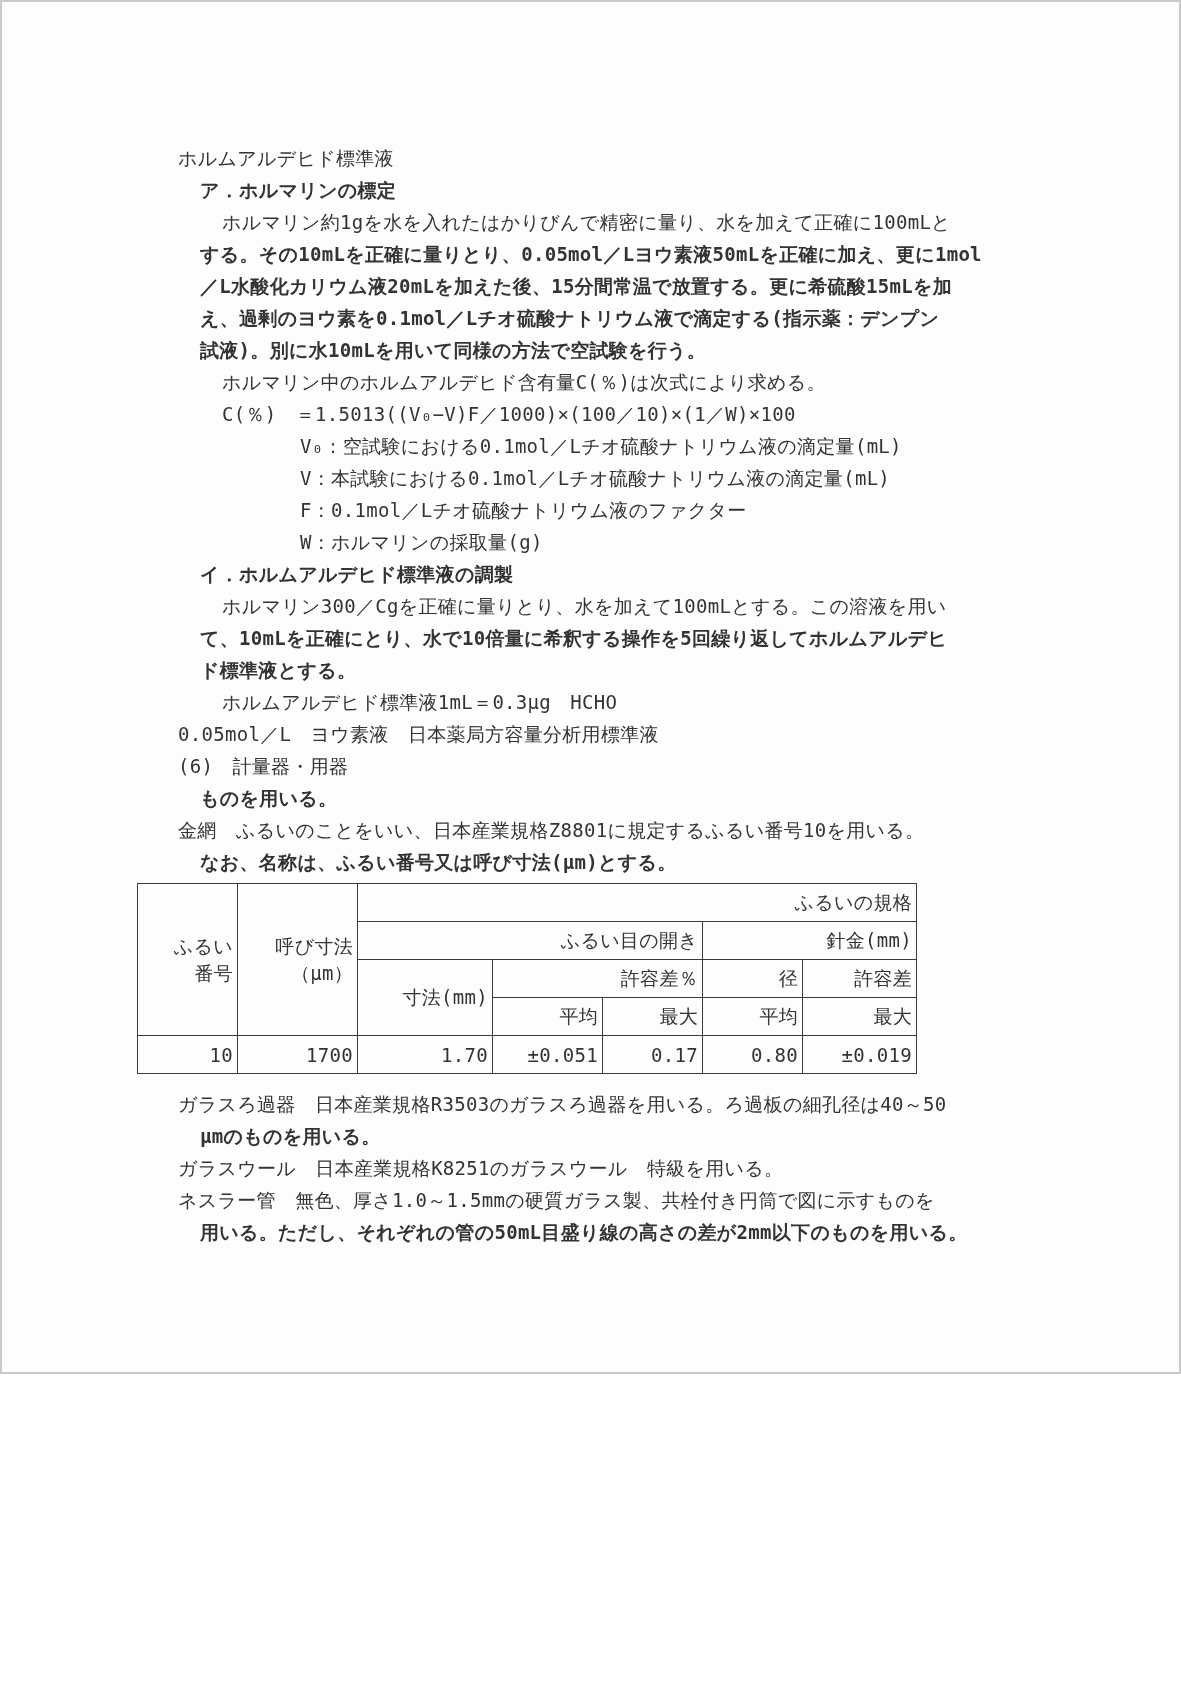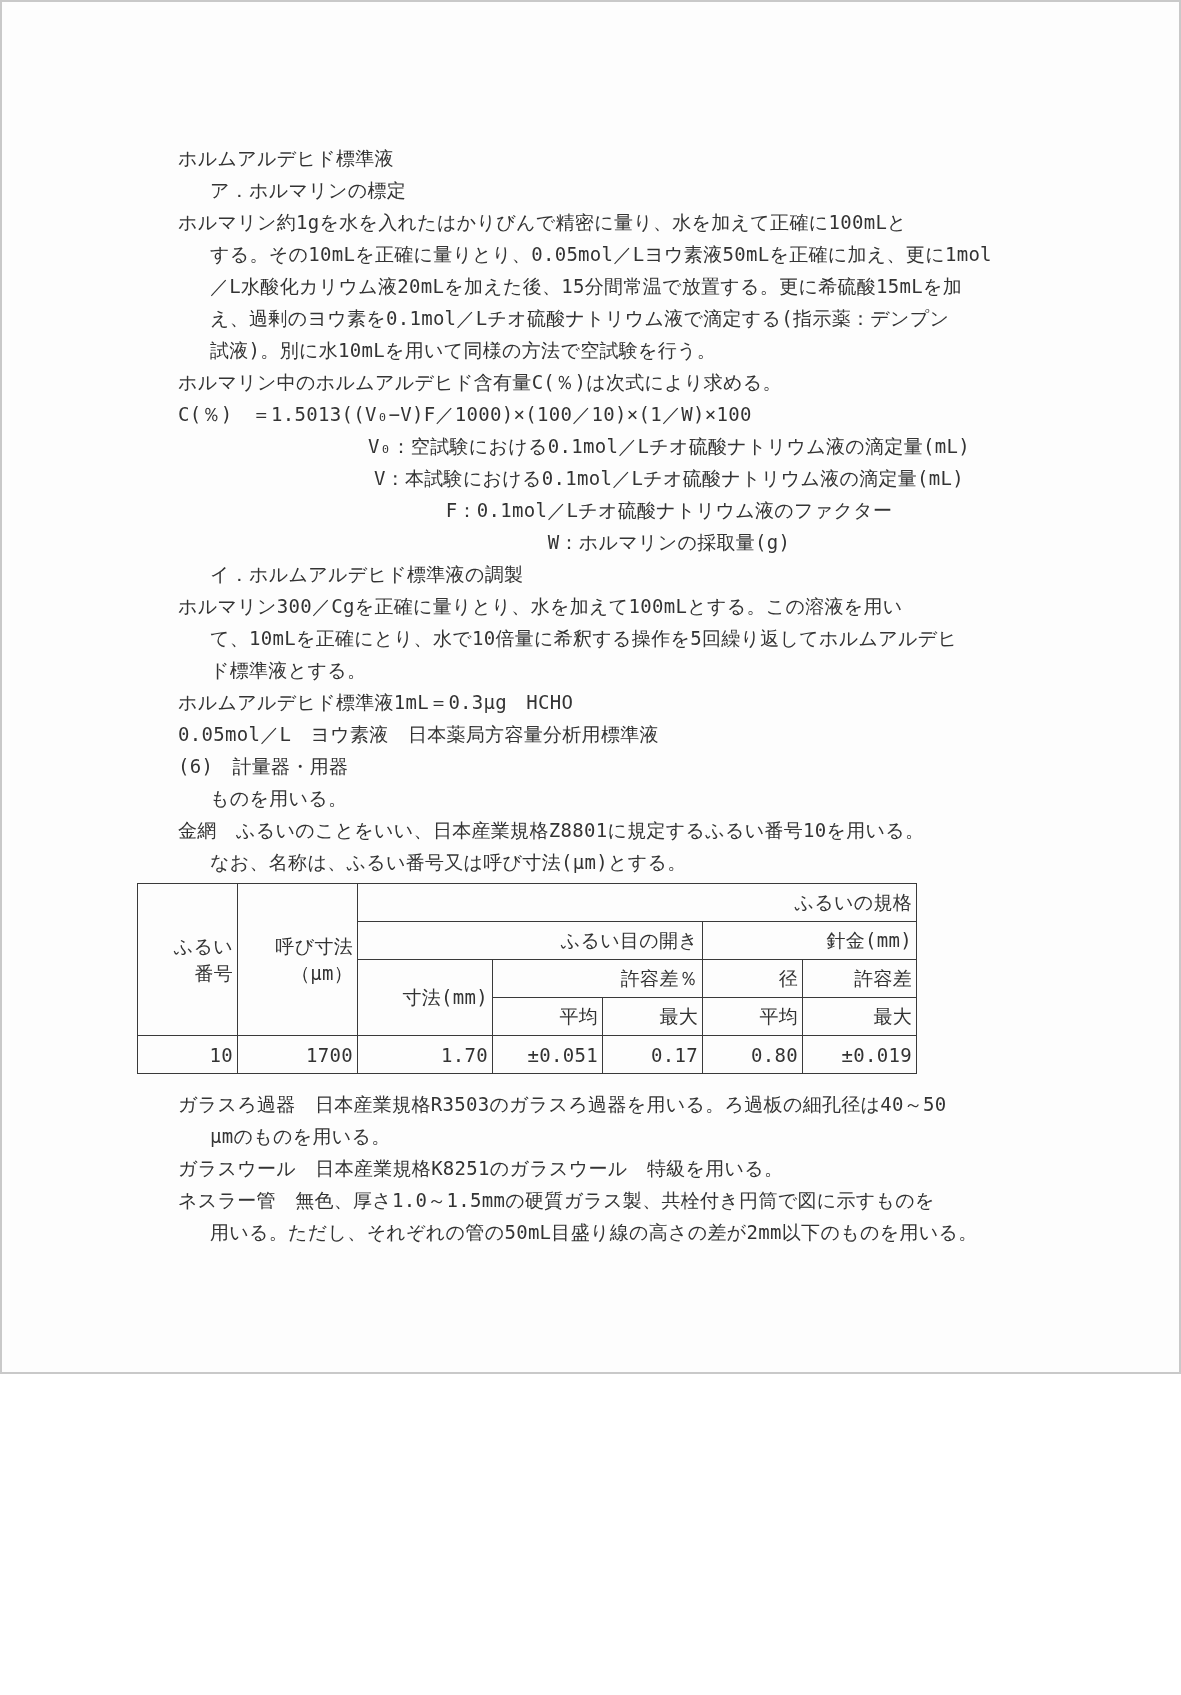--- a/index.html
+++ b/index.html
@@ -20,23 +20,23 @@
     top: 140px;
     width: 860px;
   }
   .line {
     font-size: 19px;
     line-height: 32px;
     white-space: nowrap;
     letter-spacing: 0.3px;
   }
   .ind0 { margin-left: 0; }
-  .ind1 { margin-left: 32px; }
-  .ind2 { }
-  .ind6 { margin-left: 122px; text-align: center; }
+  .ind1 { margin-left: 22px; font-weight: bold; }
+  .ind2 { margin-left: 44px; }
+  .ind6 { margin-left: 122px; }
 
   .spec-table {
     border-collapse: collapse;
     table-layout: fixed;
     width: 779px;
     margin: 5px 0 14px -41px;
   }
   .spec-table td {
     border: 1px solid #3a3a3a;
     text-align: right;

